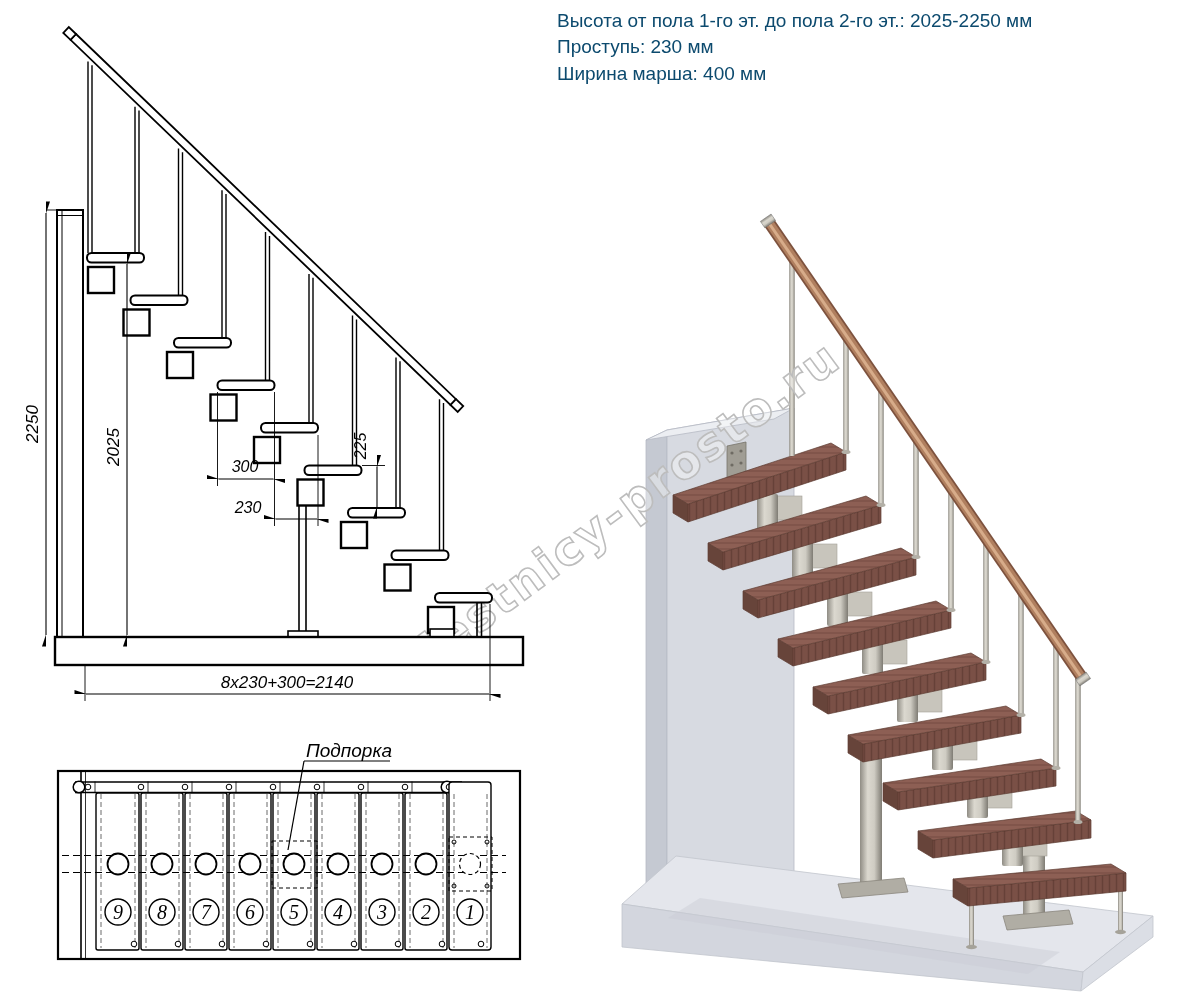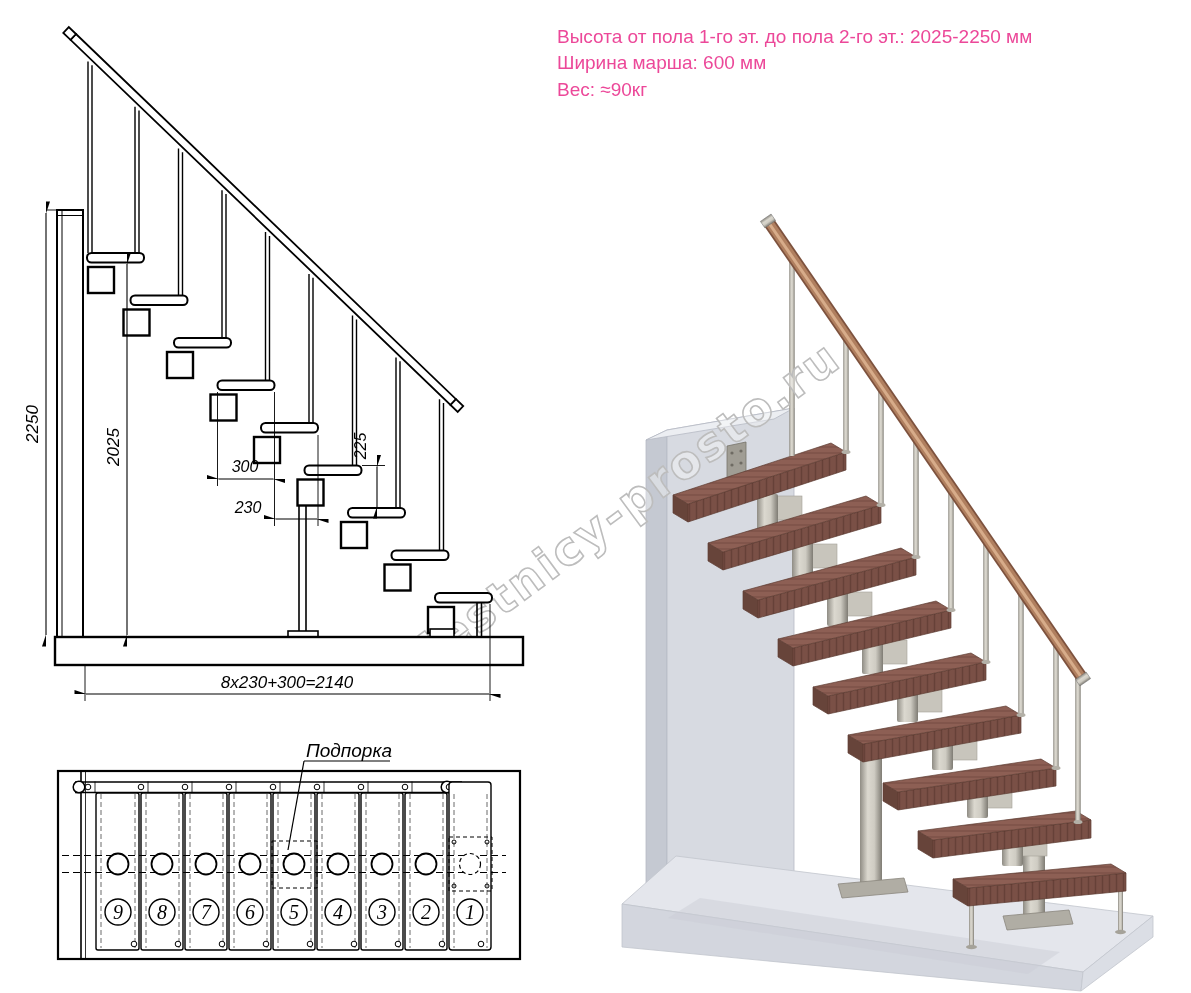--- a/index.html
+++ b/index.html
@@ -1,19 +1,19 @@
 <!DOCTYPE html>
 <html><head>
 <meta charset="utf-8">
 <style>
   html,body{margin:0;padding:0;background:#ffffff;}
   .page{position:relative;width:1191px;height:993px;background:#fff;overflow:hidden;
         font-family:"Liberation Sans",sans-serif;}
   .layer{position:absolute;left:0;top:0;}
-  .specs{position:absolute;left:557px;top:24px;width:600px;color:#ec4899;}
+  .specs{position:absolute;left:557px;top:8px;width:600px;color:#0c4a6e;}
   .specs .spec-line{font-size:19px;line-height:26.4px;white-space:nowrap;}
   svg text{user-select:none;}
   .dimtxt{font-family:"Liberation Sans",sans-serif;font-style:italic;font-size:17px;fill:#000;}
   .dimtxt-s{font-family:"Liberation Sans",sans-serif;font-style:italic;font-size:16px;fill:#000;}
   .numtxt{font-family:"Liberation Serif","DejaVu Serif",serif;font-style:italic;font-size:20px;fill:#000;}
   .podtxt{font-family:"Liberation Sans",sans-serif;font-style:italic;font-size:19px;fill:#000;}
 </style>
 </head>
 <body>
 
@@ -397,17 +397,17 @@
 
     <g>
       <text class="podtxt" x="306" y="757">Подпорка</text>
       <line x1="304" y1="761" x2="390" y2="761" stroke="#000" stroke-width="1.2"></line>
       <line x1="304" y1="761" x2="288" y2="850" stroke="#000" stroke-width="1.2"></line>
     </g>
   </svg>
 
   <div class="specs">
     <div class="spec-line">Высота от пола 1-го эт. до пола 2-го эт.: 2025-2250 мм</div>
-    <div class="spec-line">Ширина марша: 600 мм</div>
-    <div class="spec-line">Вес: ≈90кг</div>
+    <div class="spec-line">Проступь: 230 мм</div>
+    <div class="spec-line">Ширина марша: 400 мм</div>
   </div>
 
 </div>
 
 </body></html>

